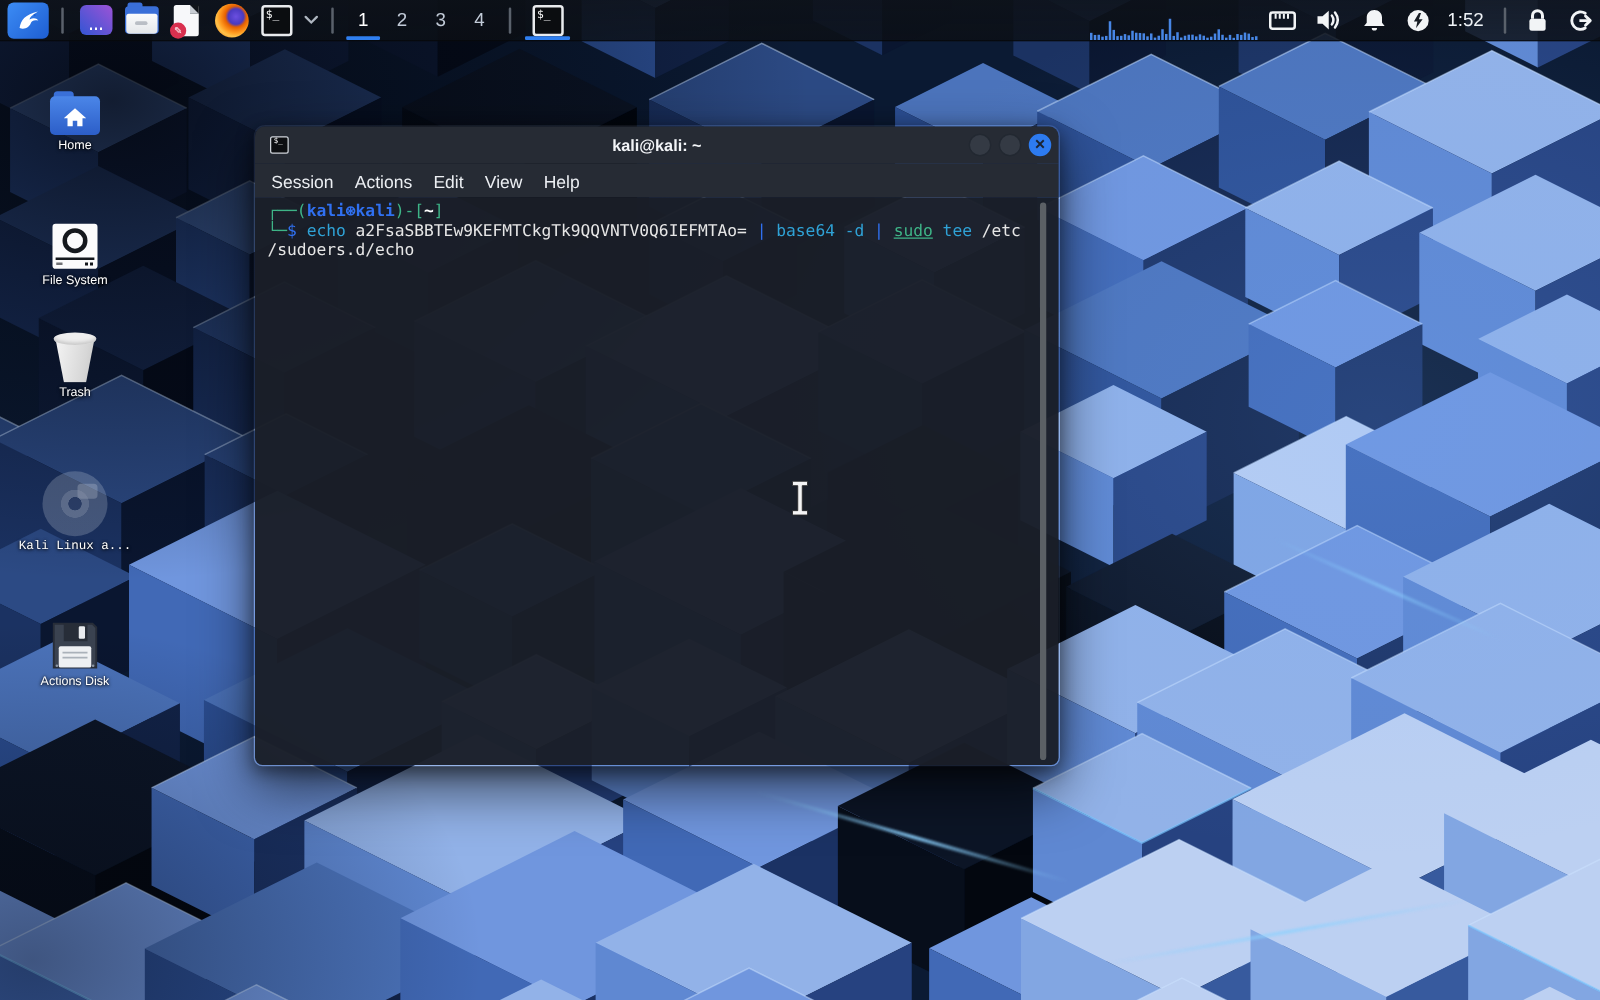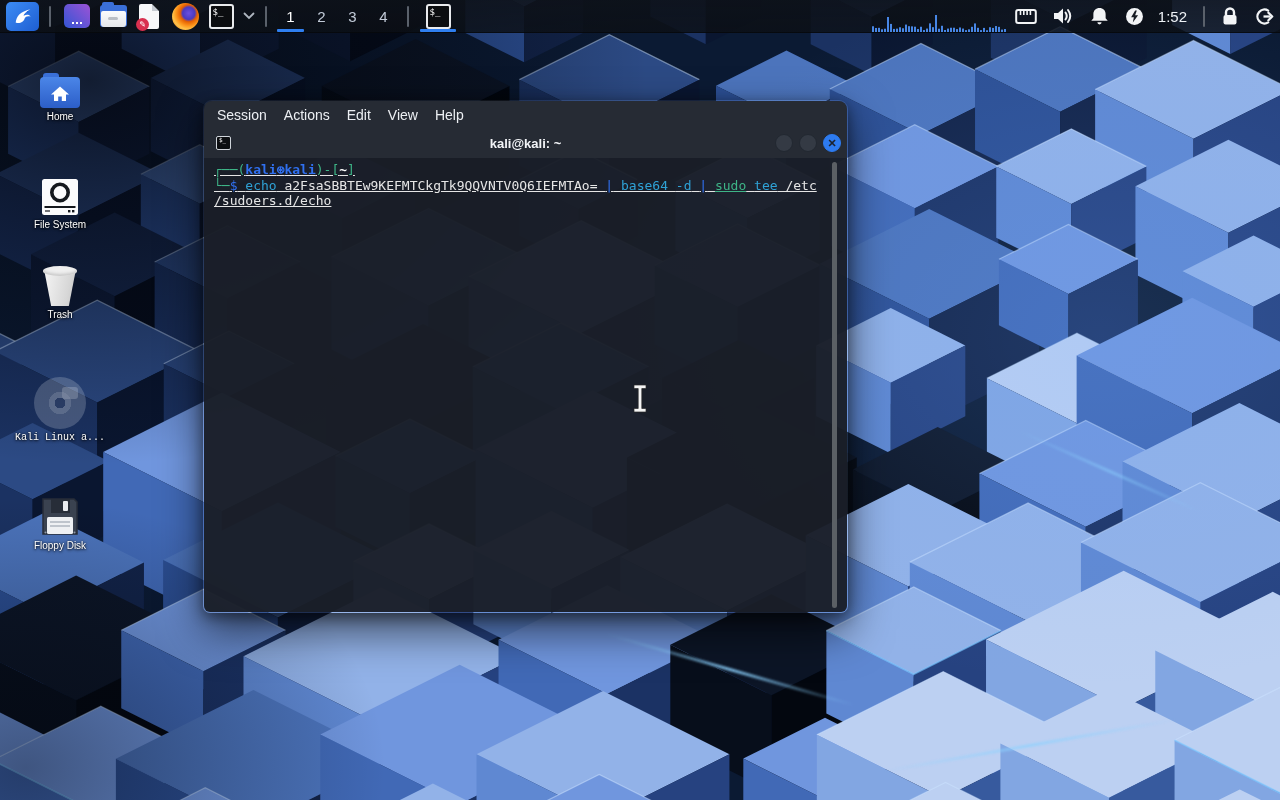--- a/index.html
+++ b/index.html
@@ -98,21 +98,21 @@
   #wtitle { position:absolute; left:0; right:0; text-align:center; color:#f2f4f7; font-size:13px; font-weight:bold; pointer-events:none; }
   .winbtns { margin-left:auto; display:flex; gap:6px; z-index:2; }
   .wbtn { width:18px; height:18px; border-radius:50%; background:#343a44; border:1px solid #222831; }
   .wbtn.close { background:var(--close,#2d7bf0); border-color:#2d7bf0; color:#1b2330; font-size:11px;
                 font-weight:bold; line-height:16px; text-align:center; }
   #menubar { height:27px; background:#262b34; display:flex; align-items:center; gap:17px; padding:0 13px;
              color:#eceff3; font-size:14px; }
   .menu-item { cursor:default; }
   #termbody { position:relative; height:456px; background:rgba(26,30,39,0.965); padding:4px 10px; }
   #term-lines { font-family:"DejaVu Sans Mono","DejaVu Sans",monospace; font-size:13px; line-height:15.5px;
-                color:var(--tfg,#e6e6e6);text-decoration:underline; }
+                color:var(--tfg,#e6e6e6); }
   .tline { white-space:pre; }
   .c-green { color:var(--tgreen,#3eb487); }
   .c-greenu { color:var(--tgreen,#3eb487); text-decoration:underline; }
   .c-blue { color:var(--tblue,#3070f0); }
   .c-userblue { color:var(--tblue,#3070f0); font-weight:bold; }
   .c-cyan { color:var(--tcyan,#2fa2d6); }
   .c-fg { color:var(--tfg,#e6e6e6); }
   .c-boldwhite { color:#ffffff; font-weight:bold; }
   .c-cursor { display:inline-block; width:8px; height:15px; background:#ccd1d6; vertical-align:-3px; }
   #scrollthumb { position:absolute; right:10px; top:4px; width:5px; height:446px; border-radius:3px; background:#5b6065; }
@@ -649,40 +649,40 @@
         <path d="M3 3 h31 l3 3 v32 h-34 Z" fill="#3a4250" stroke="#272d38" stroke-width="1.5"></path>
         <rect x="11" y="3" width="19" height="14" fill="#272d38"></rect>
         <rect x="23" y="5" width="5" height="10" rx="1" fill="#e8ebef"></rect>
         <rect x="7" y="21" width="26" height="17" rx="1.5" fill="#eef0f3"></rect>
         <line x1="10" y1="26" x2="30" y2="26" stroke="#aab1ba" stroke-width="1.4"></line>
         <line x1="10" y1="30" x2="30" y2="30" stroke="#aab1ba" stroke-width="1.4"></line>
         <circle cx="5.5" cy="36.5" r="1" fill="#8e98a5"></circle>
         <circle cx="34.5" cy="36.5" r="1" fill="#8e98a5"></circle>
       </svg>
     </div>
-    <div class="lbl">Floppy Disk</div>
+    <div class="lbl">Actions Disk</div>
   </div>
 
   <div id="termwin">
-    <div id="menubar">
-      <span class="menu-item">Session</span>
-      <span class="menu-item">Actions</span>
-      <span class="menu-item">Edit</span>
-      <span class="menu-item">View</span>
-      <span class="menu-item">Help</span>
-    </div>
     <div id="titlebar">
       <div class="title-ic">$_</div>
       <div id="wtitle">kali@kali: ~</div>
       <div class="winbtns">
         <div class="wbtn"></div>
         <div class="wbtn"></div>
         <div class="wbtn close">✕</div>
       </div>
     </div>
+    <div id="menubar">
+      <span class="menu-item">Session</span>
+      <span class="menu-item">Actions</span>
+      <span class="menu-item">Edit</span>
+      <span class="menu-item">View</span>
+      <span class="menu-item">Help</span>
+    </div>
     <div id="termbody">
       <div id="term-lines">
           <div class="tline"><span class="c-green">┌──(</span><span class="c-userblue">kali</span><span class="c-userblue">⊛</span><span class="c-userblue">kali</span><span class="c-green">)-[</span><span class="c-boldwhite">~</span><span class="c-green">]</span></div>
           <div class="tline"><span class="c-green">└─</span><span class="c-blue">$</span><span class="c-fg"> </span><span class="c-cyan">echo</span><span class="c-fg"> a2FsaSBBTEw9KEFMTCkgTk9QQVNTV0Q6IEFMTAo= </span><span class="c-blue">|</span><span class="c-fg"> </span><span class="c-cyan">base64</span><span class="c-fg"> </span><span class="c-cyan">-d</span><span class="c-fg"> </span><span class="c-blue">|</span><span class="c-fg"> </span><span class="c-greenu">sudo</span><span class="c-fg"> </span><span class="c-cyan">tee</span><span class="c-fg"> /etc</span></div>
           <div class="tline"><span class="c-fg">/sudoers.d/echo</span></div>
         </div>
       <div id="scrollthumb"></div>
     </div>
   </div>
 

